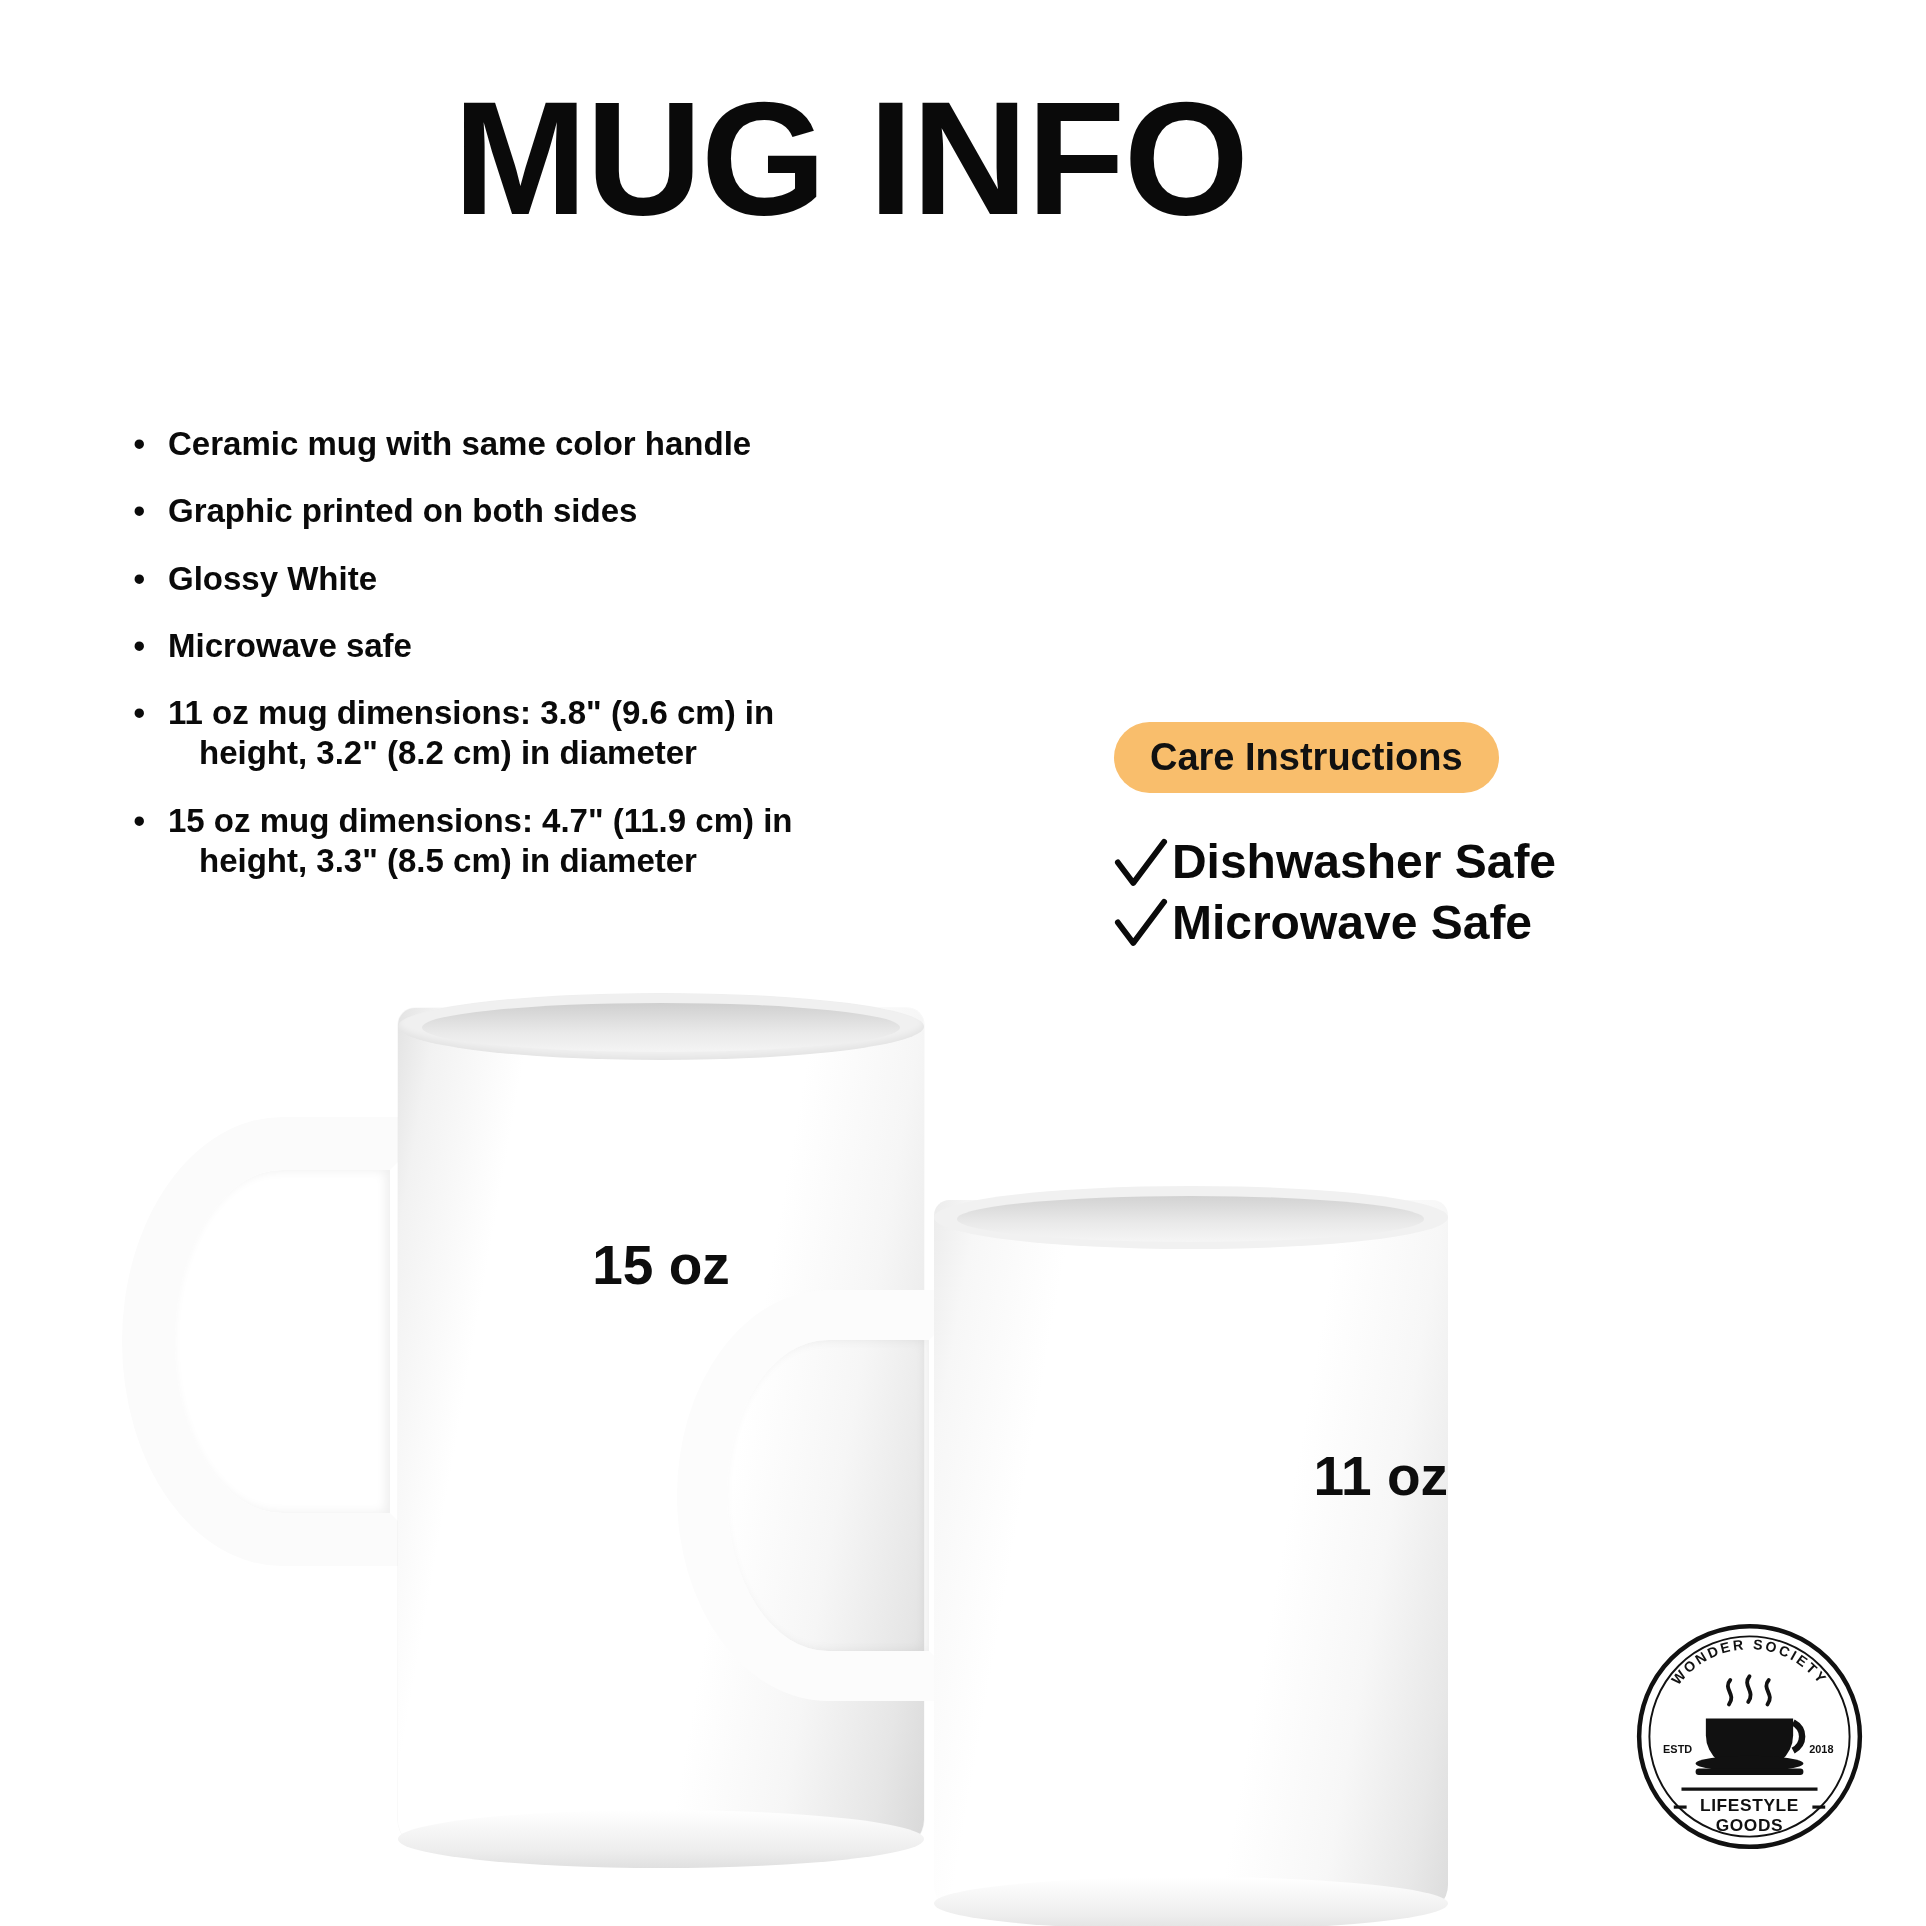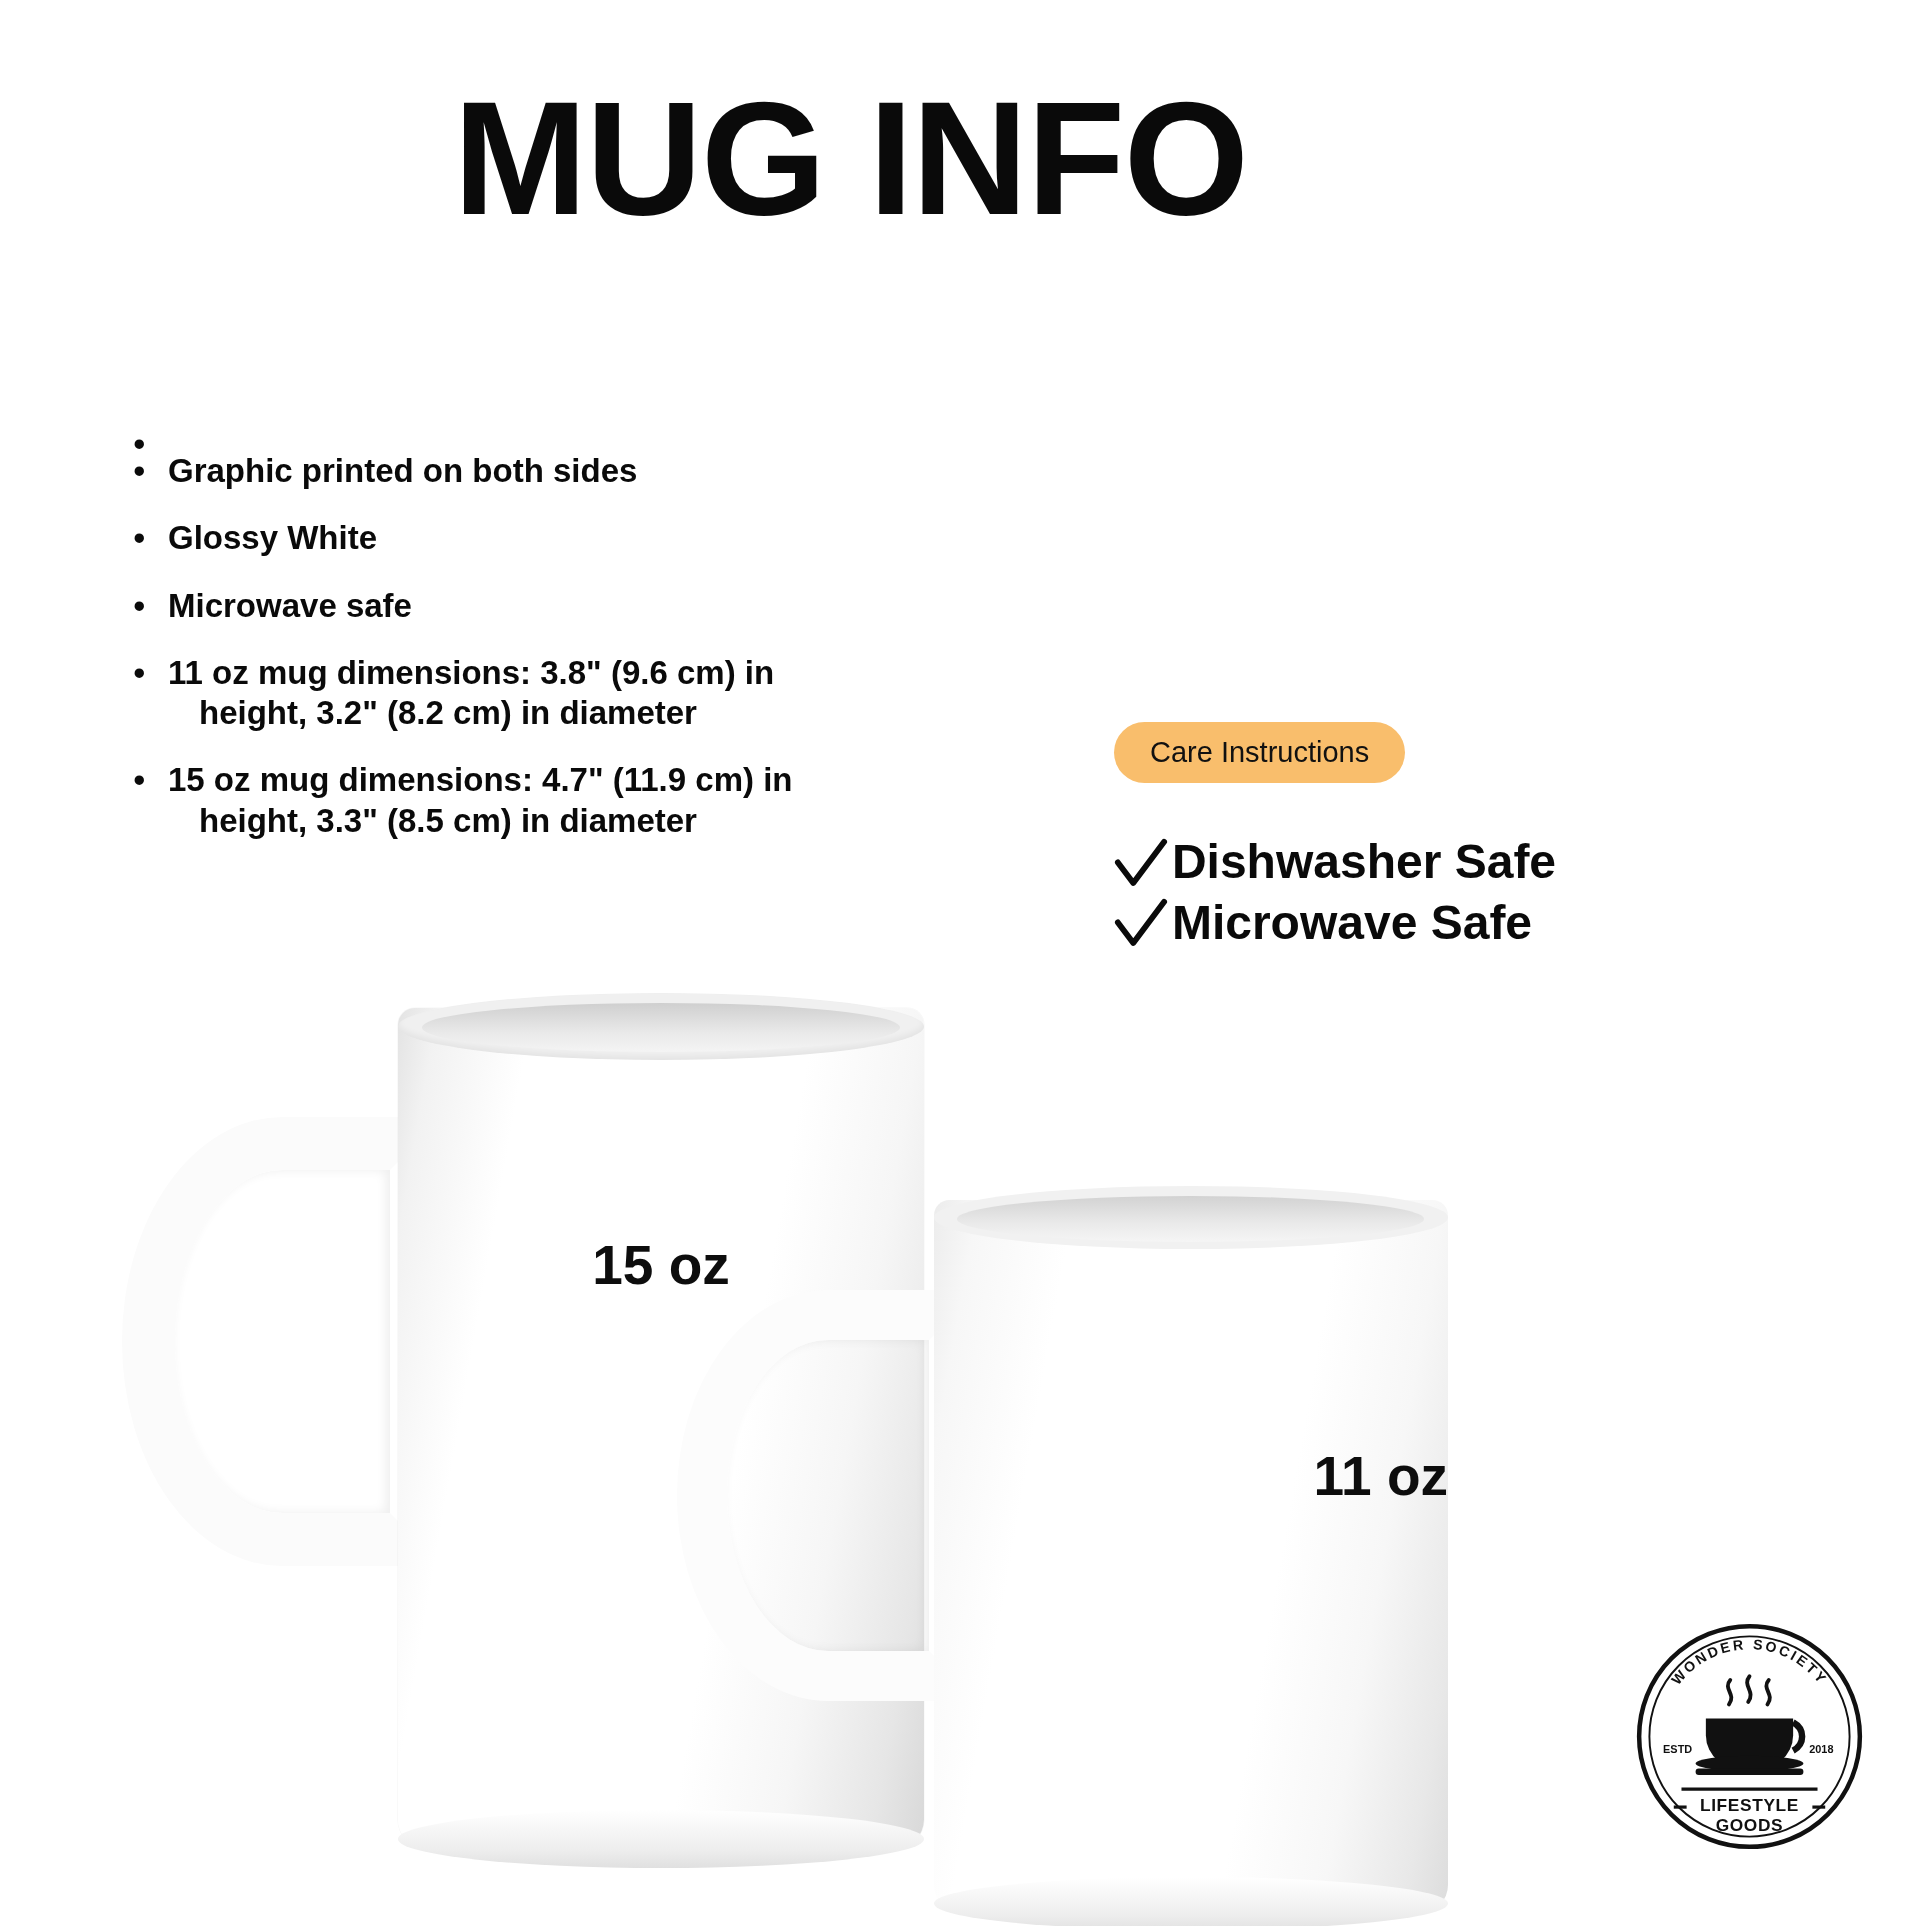--- a/index.html
+++ b/index.html
@@ -62,22 +62,22 @@
   }
 
   
   .care-badge {
     position: absolute;
     top: 722px;
     left: 1114px;
     background: #f9be6c;
     border-radius: 39px;
     padding: 14px 36px;
-    font-size: 29px;
-    font-weight: normal;
+    font-size: 38px;
+    font-weight: bold;
     color: #111;
     white-space: nowrap;
   }
   .care-list {
     position: absolute;
     top: 835px;
     left: 1114px;
     width: 642px;
   }
   .care-item {
@@ -237,20 +237,21 @@
   }
 </style>
 </head>
 <body>
 
 <div class="title">MUG INFO</div>
 
 <ul class="features">
   <li>
     <span class="bullet">•</span>
+    <span>Ceramic mug with same color handle</span>
   </li>
   <li>
     <span class="bullet">•</span>
     <span>Graphic printed on both sides</span>
   </li>
   <li>
     <span class="bullet">•</span>
     <span>Glossy White</span>
   </li>
   <li>

